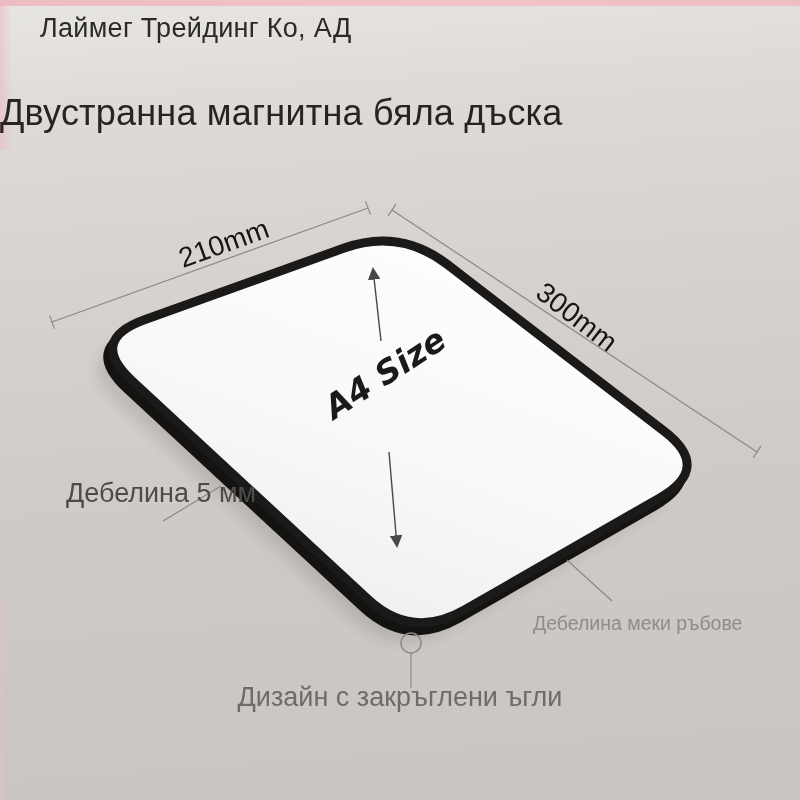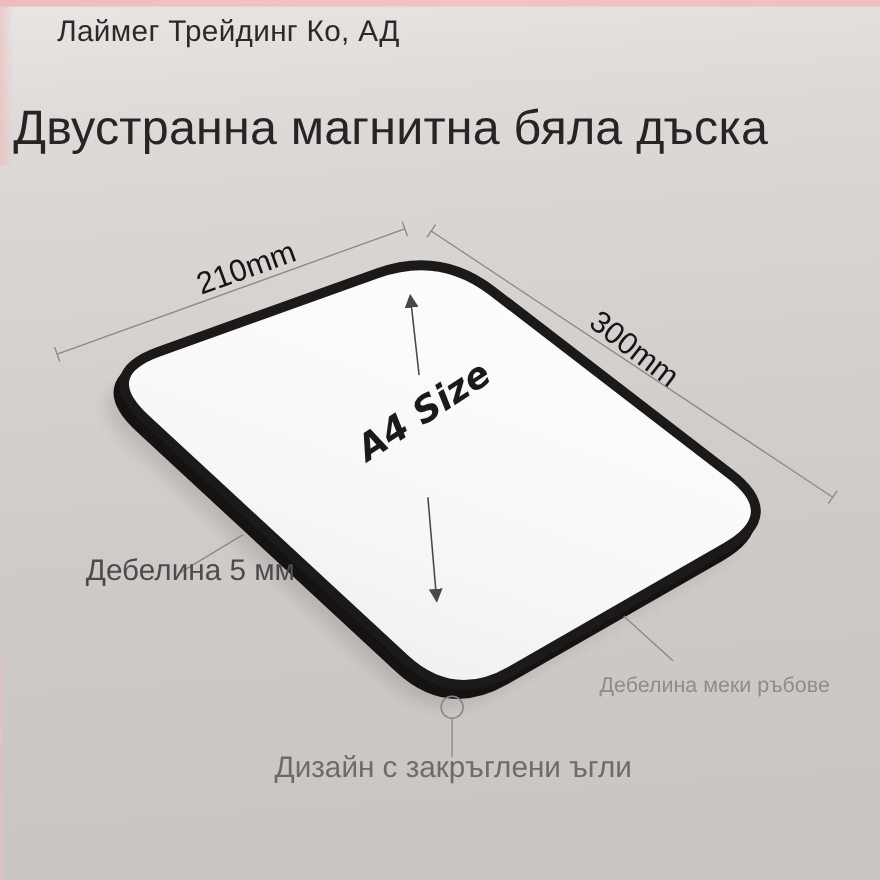--- a/index.html
+++ b/index.html
@@ -14,24 +14,24 @@
     opacity:.95;
   }
   .pink-left{
     position:absolute;left:0;top:0;width:12px;height:150px;
     background:linear-gradient(90deg,rgba(238,188,192,.65),rgba(238,188,192,0));
   }
   .pink-left-low{
     position:absolute;left:0;top:600px;width:5px;height:200px;
     background:linear-gradient(90deg,rgba(238,192,195,.45),rgba(238,192,195,0));
   }
-  .txt{position:absolute;white-space:nowrap;margin-left:12px;}
+  .txt{position:absolute;white-space:nowrap;}
   .brand{left:40px;top:13px;font-size:27px;color:#2b2a29;letter-spacing:.3px;}
-  .title{left:0;width:655px;text-align:center;top:92px;font-size:44px;color:#262524;letter-spacing:.2px;}
-  .thickness{left:66px;top:503px;font-size:27px;color:#4e4c4a;}
+  .title{left:0;width:655px;text-align:left;top:92px;font-size:36px;color:#262524;letter-spacing:.2px;}
+  .thickness{left:66px;top:478px;font-size:27px;color:#4e4c4a;}
   .soft-edges{left:533px;top:612px;font-size:19.5px;color:#8f8c89;}
   .rounded{left:0;width:800px;text-align:center;top:682px;font-size:27px;color:#6e6c69;}
   svg{position:absolute;left:0;top:0;}
   .dimtext{font-family:"Liberation Sans",sans-serif;font-size:28px;fill:#161514;}
   .a4text{font-family:"DejaVu Sans",sans-serif;font-size:33px;font-style:italic;font-weight:bold;fill:#1b1a19;}
 </style>
 </head>
 <body>
 
 <div class="stage">

